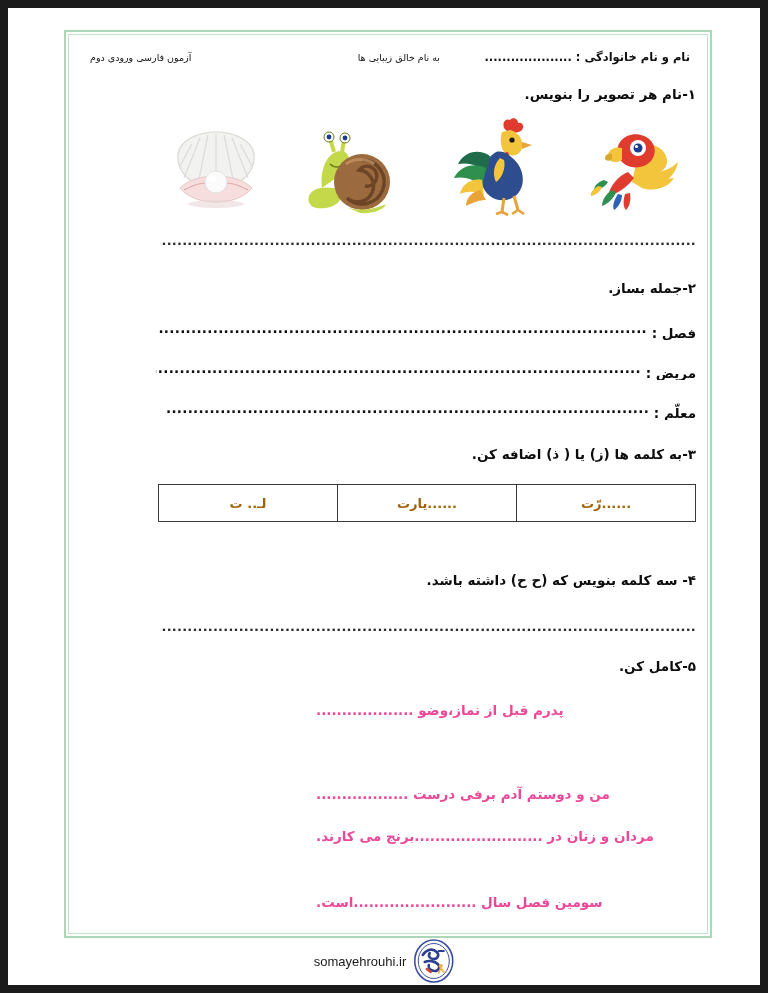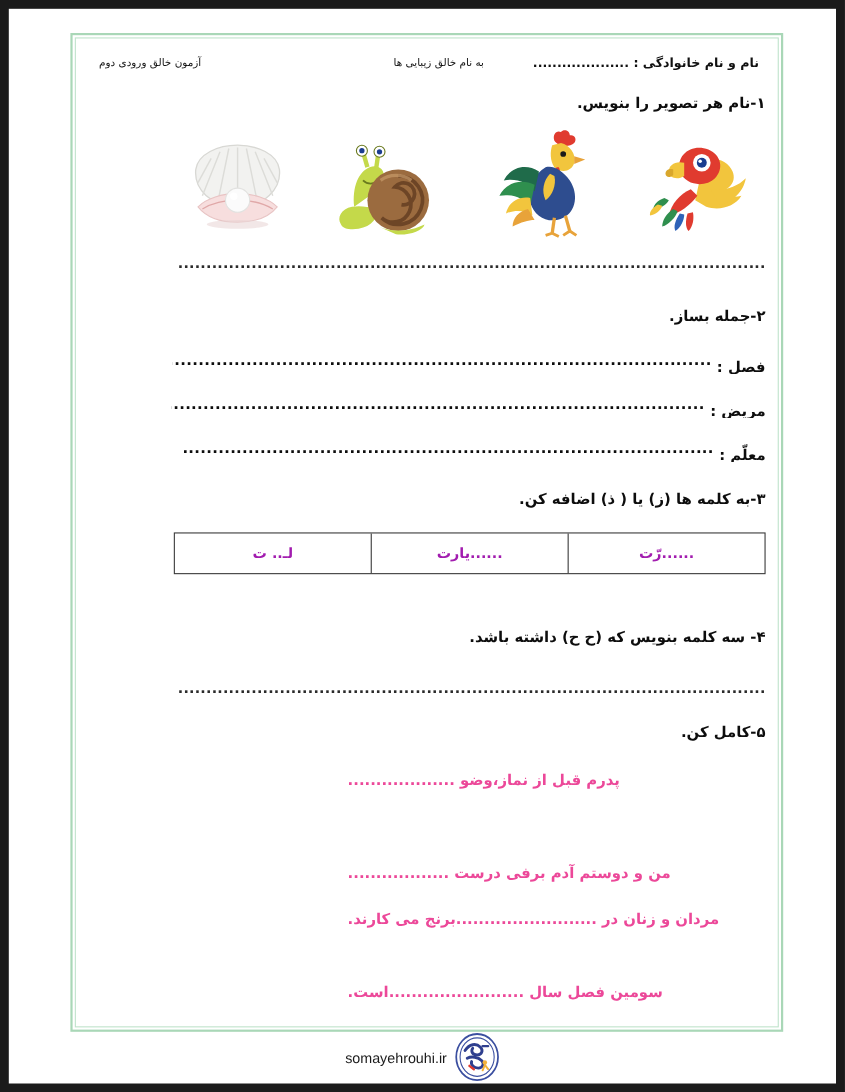--- a/index.html
+++ b/index.html
@@ -159,21 +159,21 @@
     background: #fff;
   }
   .wcell {
     flex: 1 1 0;
     border-left: 1.6px solid #3a3a3a;
     display: flex;
     align-items: center;
     justify-content: center;
     font-size: 13px;
     font-weight: bold;
-    color: #a21caf;
+    color: #a16207;
     box-sizing: border-box;
   }
   .wcell:last-child { border-left: none; }
 
   
   .s5 {
     position: absolute;
     right: 8px;
     width: 380px;
     text-align: left;
@@ -219,21 +219,21 @@
 <div class="page">
 
   <div class="frame-outer"></div>
   <div class="frame-inner"></div>
 
   <div class="content">
 
     <div class="header">
       <div class="hdr-name">نام و نام خانوادگی : ....................</div>
       <div class="hdr-center">به نام خالق زیبایی ها</div>
-      <div class="hdr-left">آزمون خالق ورودی دوم</div>
+      <div class="hdr-left">آزمون فارسی ورودی دوم</div>
     </div>
 
     <div class="q" style="top:48px;">۱-نام هر تصویر را بنویس.</div>
 
     <div class="pics">
 
       <div class="pic" style="right:0px;">
         <svg width="128" height="108" viewBox="0 0 128 108">
           <g transform="translate(18,12)">
             <path d="M52 18 C62 14 74 18 78 28 C82 38 74 46 64 46 C70 50 78 52 86 50 C80 60 66 64 54 60 L44 54 Z" fill="#f2c53d"></path>

